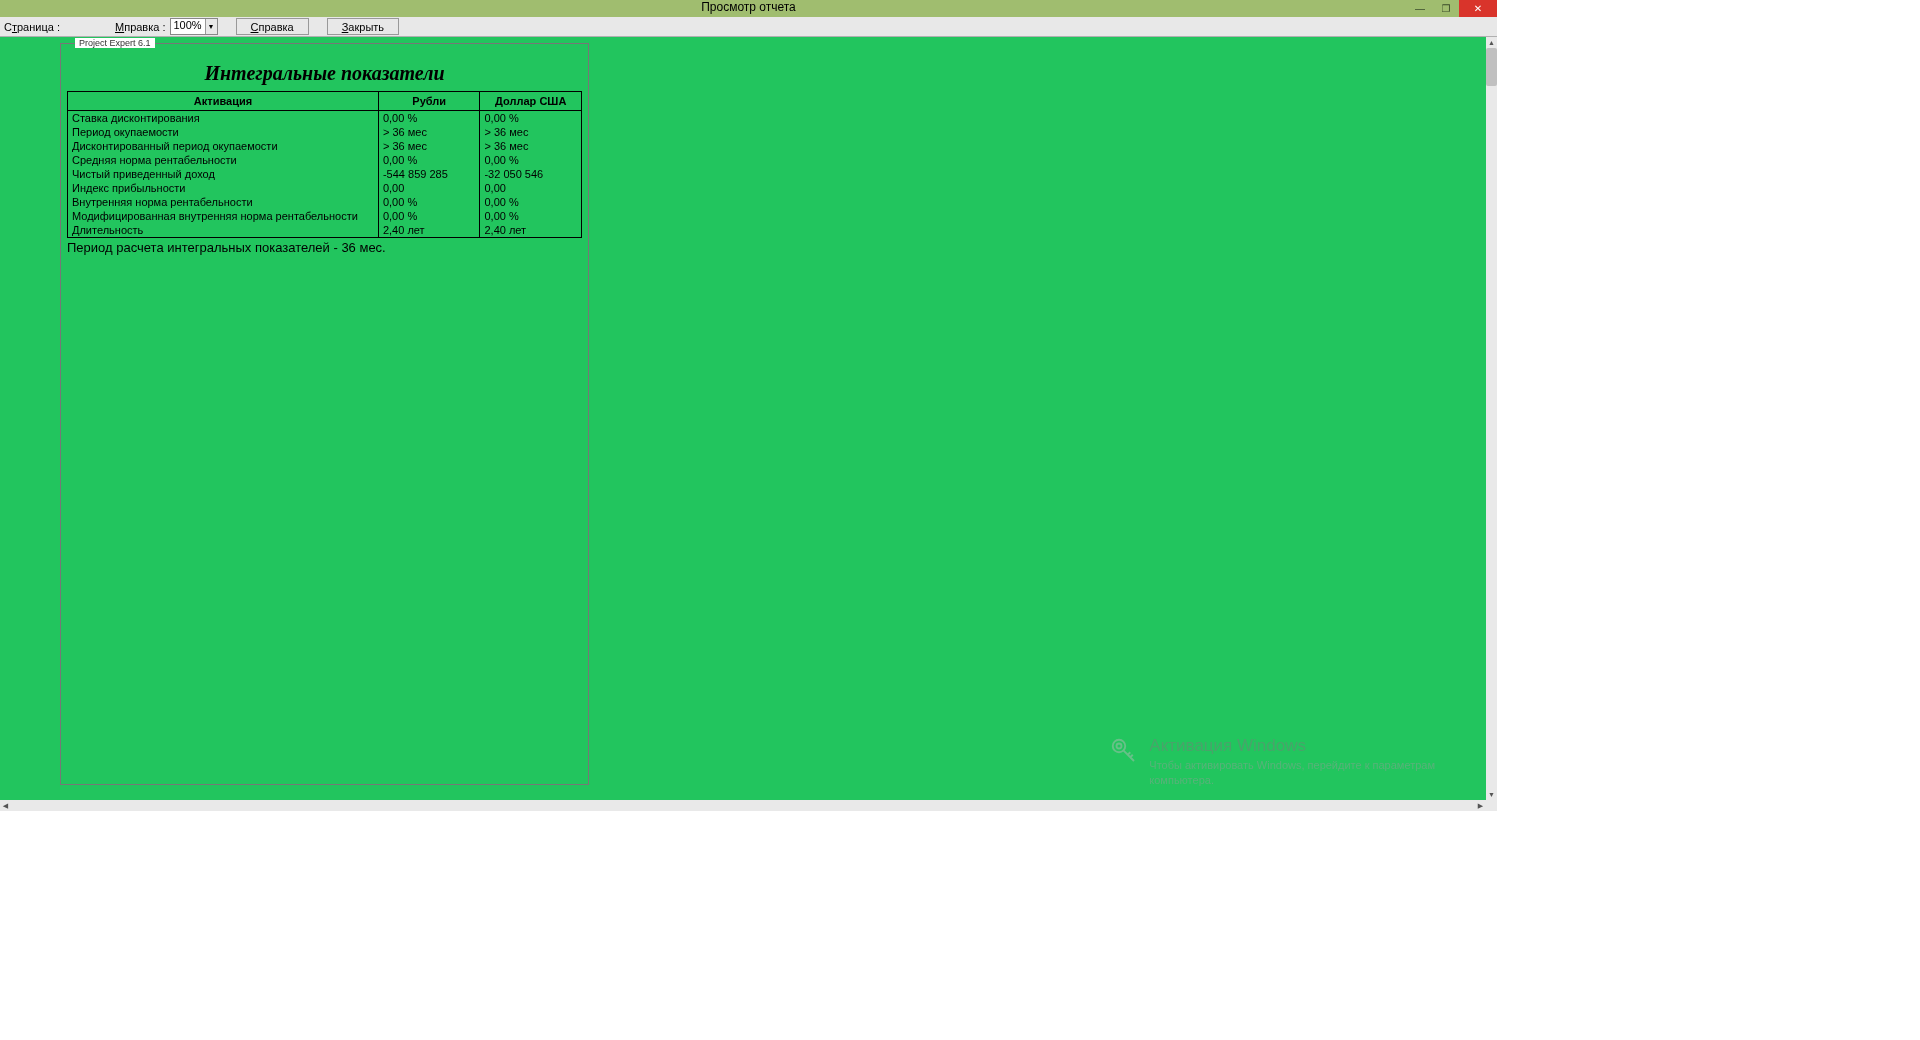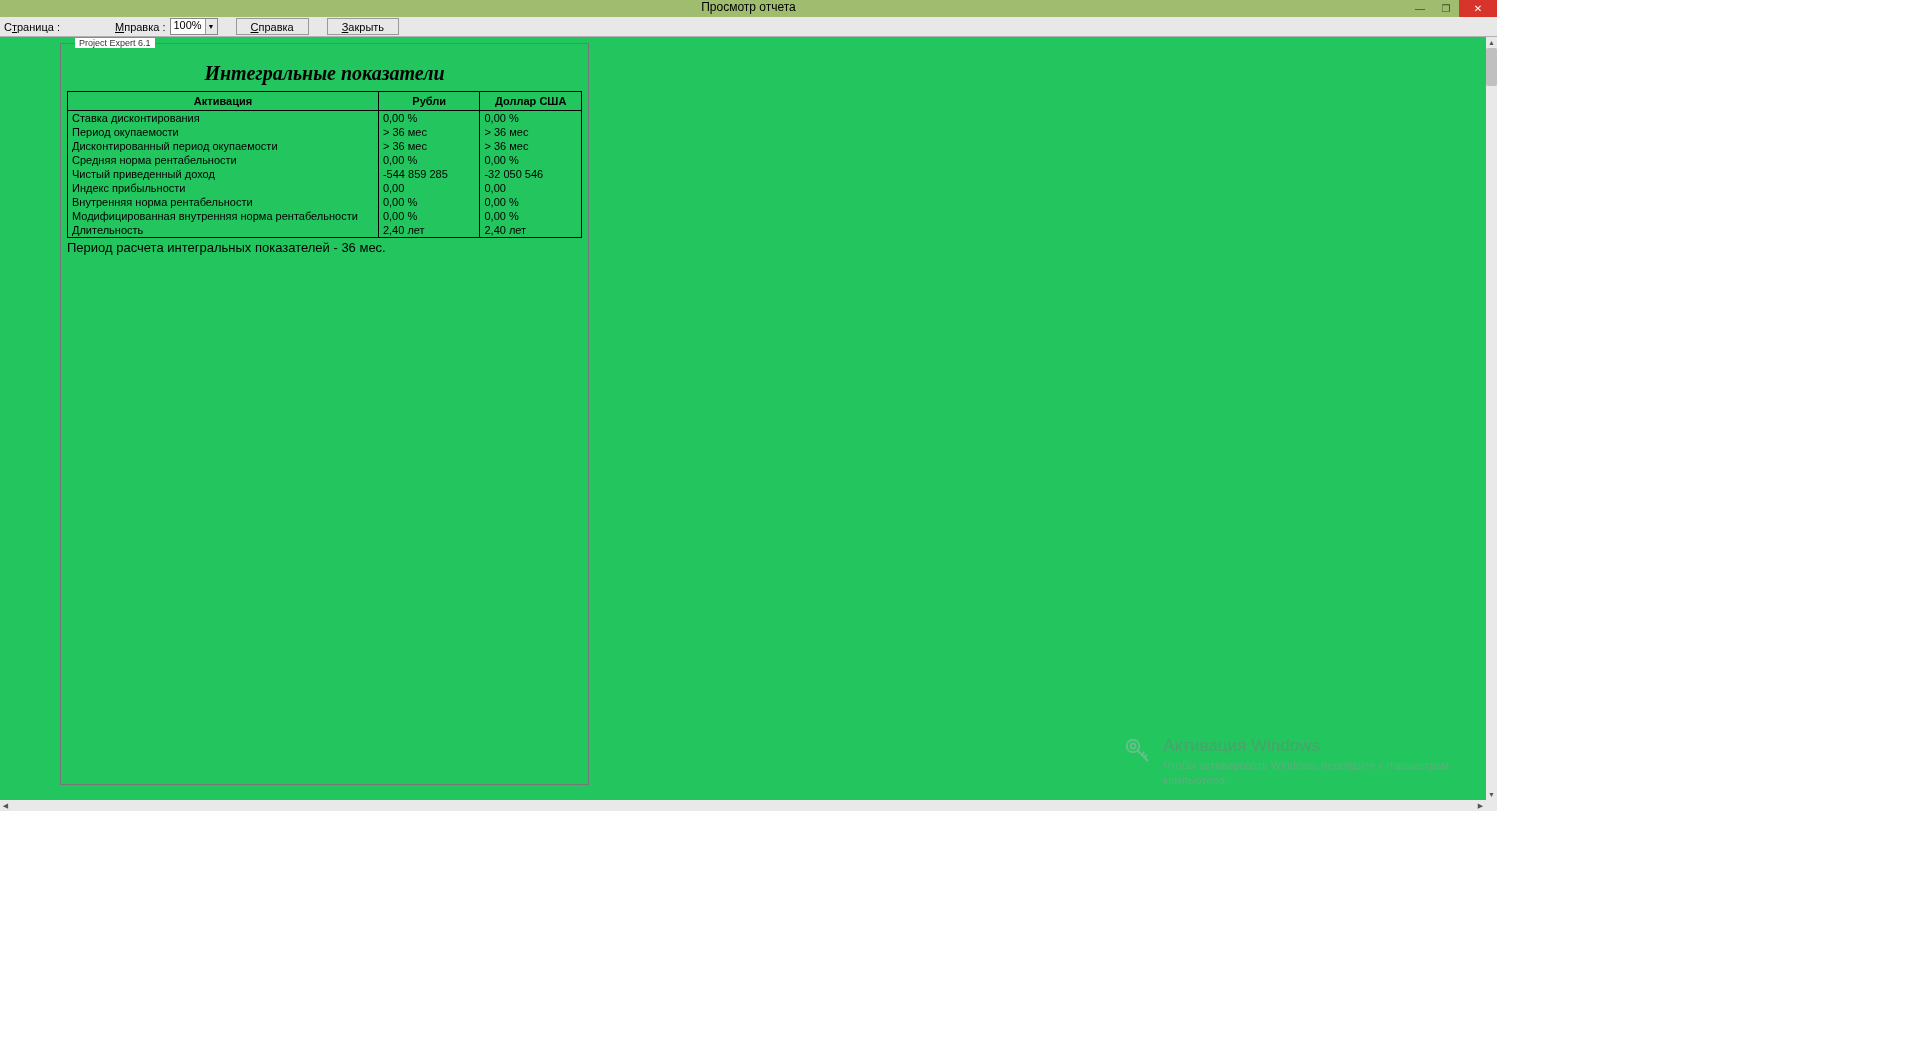--- a/index.html
+++ b/index.html
@@ -48,21 +48,21 @@
     .vscroll .v-arrow { width: 11px; height: 11px; display: flex; align-items: center; justify-content: center; font-size: 7px; color: #555; cursor: pointer; }
     .vscroll .v-thumb { position: absolute; top: 11px; width: 11px; height: 38px; background: #c0c0c0; border-radius: 2px; }
     .vscroll .v-arrow.down { position: absolute; bottom: 0; }
     
     .hscroll { position: absolute; left: 0; bottom: 0; right: 11px; height: 11px; background: #e9e9e9; display: flex; }
     .hscroll .h-arrow { width: 11px; height: 11px; display: flex; align-items: center; justify-content: center; font-size: 7px; color: #555; cursor: pointer; }
     .hscroll .h-arrow.right { position: absolute; right: 0; }
     
     .scroll-corner { position: absolute; right: 0; bottom: 0; width: 11px; height: 11px; background: #e9e9e9; }
     
-    .watermark { position: absolute; right: 48px; bottom: 24px; display: flex; align-items: flex-start; gap: 10px; opacity: 0.45; color: #888; }
+    .watermark { position: absolute; right: 62px; bottom: 24px; display: flex; align-items: flex-start; gap: 10px; opacity: 0.45; color: #888; }
     .watermark svg { width: 30px; height: 30px; }
     .wm-text h3 { font-size: 17px; font-weight: normal; color: #7a7a7a; margin-bottom: 2px; }
     .wm-text p { font-size: 11px; color: #9a9a9a; line-height: 1.3; }
   </style>
 </head>
 <body>
 
 <div class="titlebar">
   <span>Просмотр отчета</span>
   <div class="win-controls">

